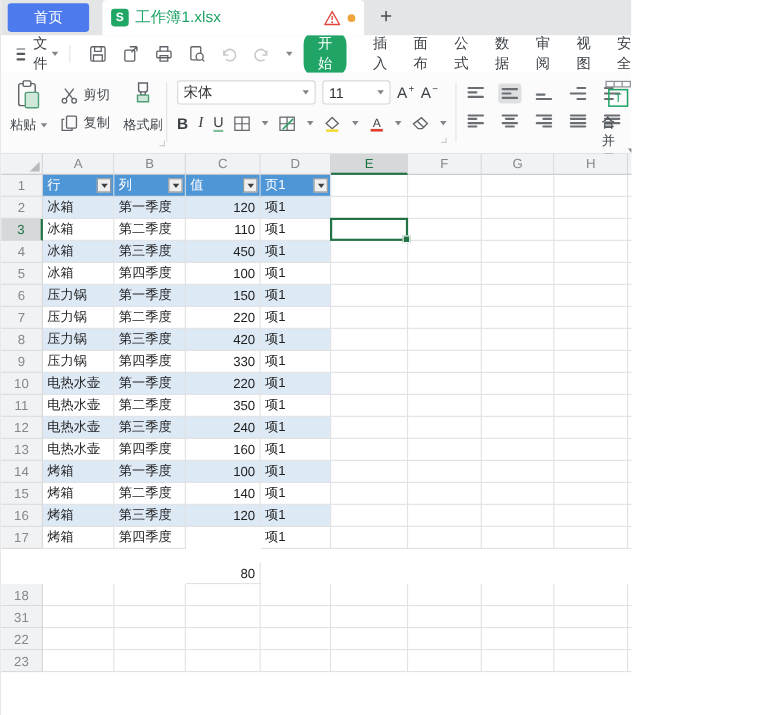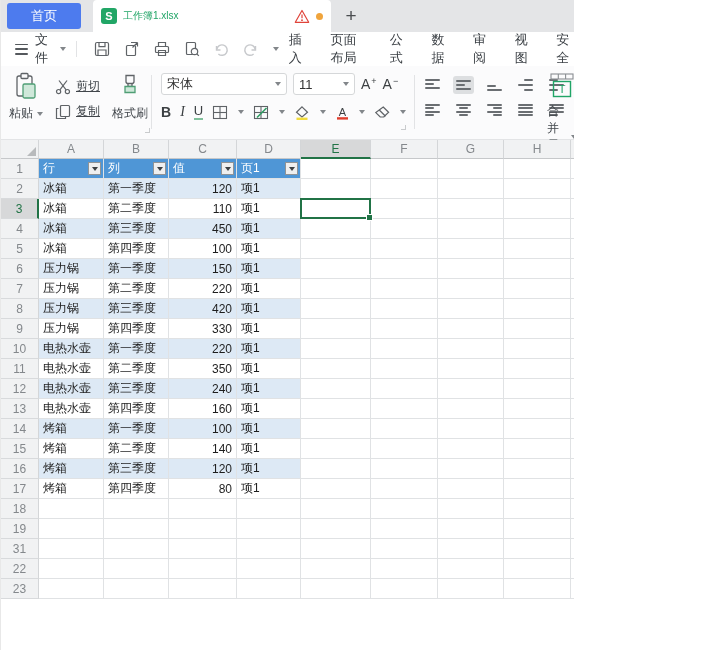--- a/index.html
+++ b/index.html
@@ -8,21 +8,21 @@
   #app { position:relative; width:574px; height:650px; overflow:hidden; background:#fff; border-left:1px solid #e8e8e8; }
 
   
   .tabbar { position:relative; height:32px; background:#e4e5e7; display:flex; align-items:stretch; }
   .home-tab { margin:3px 0 3px 6px; width:74px; background:#4d7bee; color:#fff; font-size:13px;
               display:flex; align-items:center; justify-content:center; border-radius:3px; }
   .doc-tab { margin-left:12px; width:238px; background:#fff; display:flex; align-items:center; gap:6px;
              padding:0 8px; border-top-left-radius:4px; border-top-right-radius:4px; }
   .s-logo { width:16px; height:16px; background:#21a666; border-radius:3px; color:#fff; font-weight:bold;
             font-size:11px; display:flex; align-items:center; justify-content:center; }
-  .doc-title { color:#21a567; font-size:10px; flex:1; }
+  .doc-title { color:#21a567; font-size:14px; flex:1; }
   .dot { width:7px; height:7px; border-radius:50%; background:#f0a43c; }
   .newtab-btn { width:40px; display:flex; align-items:center; justify-content:center; font-size:19px; color:#4a4d50; }
 
   
   .menubar { height:34px; background:#fff; display:flex; align-items:center; font-size:13px; color:#3a3f44; }
   .hamb { width:16px; height:11px; margin-left:14px; display:flex; flex-direction:column; justify-content:space-between; }
   .hamb i { height:1.6px; background:#55595d; border-radius:1px; }
   .file-lbl { margin-left:7px; }
   .car { display:inline-block; width:0; height:0; border-left:3.5px solid transparent; border-right:3.5px solid transparent;
          border-top:4px solid #82868a; margin-left:4px; vertical-align:middle; }
@@ -32,21 +32,21 @@
   .menu-tabs { display:flex; align-items:center; gap:24px; margin-left:10px; }
   .menu-tab { cursor:default; }
   .menu-tab.active { background:#21a567; color:#fff; border-radius:12px; padding:3px 13px; }
 
   
   .ribbon { position:relative; height:74px; background:#fbfbfc; border-bottom:1px solid #e3e4e6; font-size:12px; color:#41464b; }
   .ribbon .vsep { position:absolute; top:9px; height:54px; }
   .grp { position:absolute; }
   .col { display:flex; flex-direction:column; align-items:center; }
   .lblrow { display:flex; align-items:center; margin-top:3px; }
-  .inline { display:flex; align-items:center; gap:5px; font-size:12px;text-decoration:underline; }
+  .inline { display:flex; align-items:center; gap:5px; font-size:12px; }
   .grp-clip { left:8px; top:6px; display:flex; gap:12px; align-items:flex-start; }
   .cutcopy { display:flex; flex-direction:column; gap:8px; margin-top:6px; }
   .selbox { border:1px solid #d5d7d9; border-radius:3px; background:#fff; height:22px; display:flex; align-items:center;
             padding:0 5px; font-size:13px; color:#333; }
   .selbox .car { margin-left:auto; }
   .fontrow2 { display:flex; align-items:center; gap:9px; margin-top:9px; }
   .b-btn { font-weight:bold; font-size:14px; color:#3c4043; }
   .i-btn { font-style:italic; font-family:"Liberation Serif",serif; font-size:14px; color:#3c4043; }
   .u-btn { font-size:13px; color:#3c4043; border-bottom:2px solid #7fbf9a; line-height:1.05; }
   .fsz { display:flex; align-items:flex-start; font-size:14px; color:#3c4043; }
@@ -177,20 +177,21 @@
         </svg>
     </span>
     <span class="qicon">
       <svg width="17" height="15" viewBox="0 0 17 15" fill="none" stroke="#c7c9cc" stroke-width="1.4">
           <path d="M13.5 4 v4 h-4"></path>
           <path d="M13.2 7.5 a5.2 5.2 0 1 0 -1.6 4.4"></path>
         </svg>
     </span>
     <span class="car" style="margin-left:8px"></span>
     <div class="menu-tabs">
+      <span class="menu-tab active">开始</span>
       <span class="menu-tab">插入</span>
       <span class="menu-tab">页面布局</span>
       <span class="menu-tab">公式</span>
       <span class="menu-tab">数据</span>
       <span class="menu-tab">审阅</span>
       <span class="menu-tab">视图</span>
       <span class="menu-tab">安全</span>
     </div>
   </div>
 
@@ -688,21 +689,21 @@
         <div class="cell" style="width: 66px;"></div>
         <div class="cell" style="width: 67px;"></div>
         <div class="cell" style="width: 65px;"></div>
         <div class="cell" style="width: 66px;"></div>
         <div class="cell" style="flex: 1 1 0%;"></div>
       </div>
       <div class="srow">
         <div class="rhead">17</div>
         <div class="cell" style="width: 65px;">烤箱</div>
         <div class="cell" style="width: 65px;">第四季度</div>
-        <div class="cell num" style="width: 68px;">80</div>
+        <div class="cell num" style="width: 68px; margin-top: 32px;">80</div>
         <div class="cell" style="width: 64px;">项1</div>
         <div class="cell" style="width: 70px;"></div>
         <div class="cell" style="width: 67px;"></div>
         <div class="cell" style="width: 66px;"></div>
         <div class="cell" style="width: 67px;"></div>
         <div class="cell" style="width: 65px;"></div>
         <div class="cell" style="width: 66px;"></div>
         <div class="cell" style="flex: 1 1 0%;"></div>
       </div>
       <div class="srow">
@@ -713,70 +714,56 @@
         <div class="cell" style="width: 64px;"></div>
         <div class="cell" style="width: 70px;"></div>
         <div class="cell" style="width: 67px;"></div>
         <div class="cell" style="width: 66px;"></div>
         <div class="cell" style="width: 67px;"></div>
         <div class="cell" style="width: 65px;"></div>
         <div class="cell" style="width: 66px;"></div>
         <div class="cell" style="flex: 1 1 0%;"></div>
       </div>
       <div class="srow">
-        <div class="rhead">19</div>
+        <div class="rhead">31</div>
         <div class="cell" style="width: 65px;"></div>
         <div class="cell" style="width: 65px;"></div>
         <div class="cell" style="width: 68px;"></div>
         <div class="cell" style="width: 64px;"></div>
         <div class="cell" style="width: 70px;"></div>
         <div class="cell" style="width: 67px;"></div>
         <div class="cell" style="width: 66px;"></div>
         <div class="cell" style="width: 67px;"></div>
         <div class="cell" style="width: 65px;"></div>
         <div class="cell" style="width: 66px;"></div>
         <div class="cell" style="flex: 1 1 0%;"></div>
       </div>
       <div class="srow">
-        <div class="rhead">31</div>
+        <div class="rhead">22</div>
         <div class="cell" style="width: 65px;"></div>
         <div class="cell" style="width: 65px;"></div>
         <div class="cell" style="width: 68px;"></div>
         <div class="cell" style="width: 64px;"></div>
         <div class="cell" style="width: 70px;"></div>
         <div class="cell" style="width: 67px;"></div>
         <div class="cell" style="width: 66px;"></div>
         <div class="cell" style="width: 67px;"></div>
         <div class="cell" style="width: 65px;"></div>
         <div class="cell" style="width: 66px;"></div>
         <div class="cell" style="flex: 1 1 0%;"></div>
       </div>
       <div class="srow">
-        <div class="rhead">22</div>
+        <div class="rhead">23</div>
         <div class="cell" style="width: 65px;"></div>
         <div class="cell" style="width: 65px;"></div>
         <div class="cell" style="width: 68px;"></div>
         <div class="cell" style="width: 64px;"></div>
         <div class="cell" style="width: 70px;"></div>
         <div class="cell" style="width: 67px;"></div>
         <div class="cell" style="width: 66px;"></div>
         <div class="cell" style="width: 67px;"></div>
         <div class="cell" style="width: 65px;"></div>
         <div class="cell" style="width: 66px;"></div>
         <div class="cell" style="flex: 1 1 0%;"></div>
       </div>
-      <div class="srow">
-        <div class="rhead">23</div>
-        <div class="cell" style="width: 65px;"></div>
-        <div class="cell" style="width: 65px;"></div>
-        <div class="cell" style="width: 68px;"></div>
-        <div class="cell" style="width: 64px;"></div>
-        <div class="cell" style="width: 70px;"></div>
-        <div class="cell" style="width: 67px;"></div>
-        <div class="cell" style="width: 66px;"></div>
-        <div class="cell" style="width: 67px;"></div>
-        <div class="cell" style="width: 65px;"></div>
-        <div class="cell" style="width: 66px;"></div>
-        <div class="cell" style="flex: 1 1 0%;"></div>
-      </div>
     </div>
 
 </div>
 
 </body></html>

